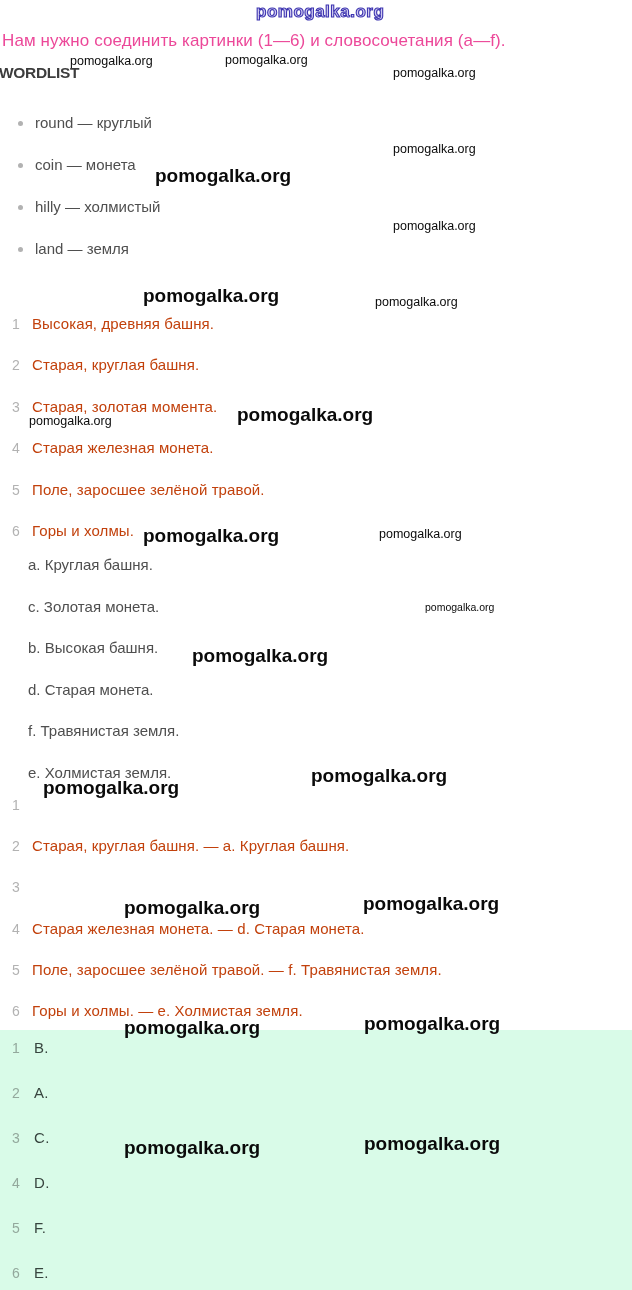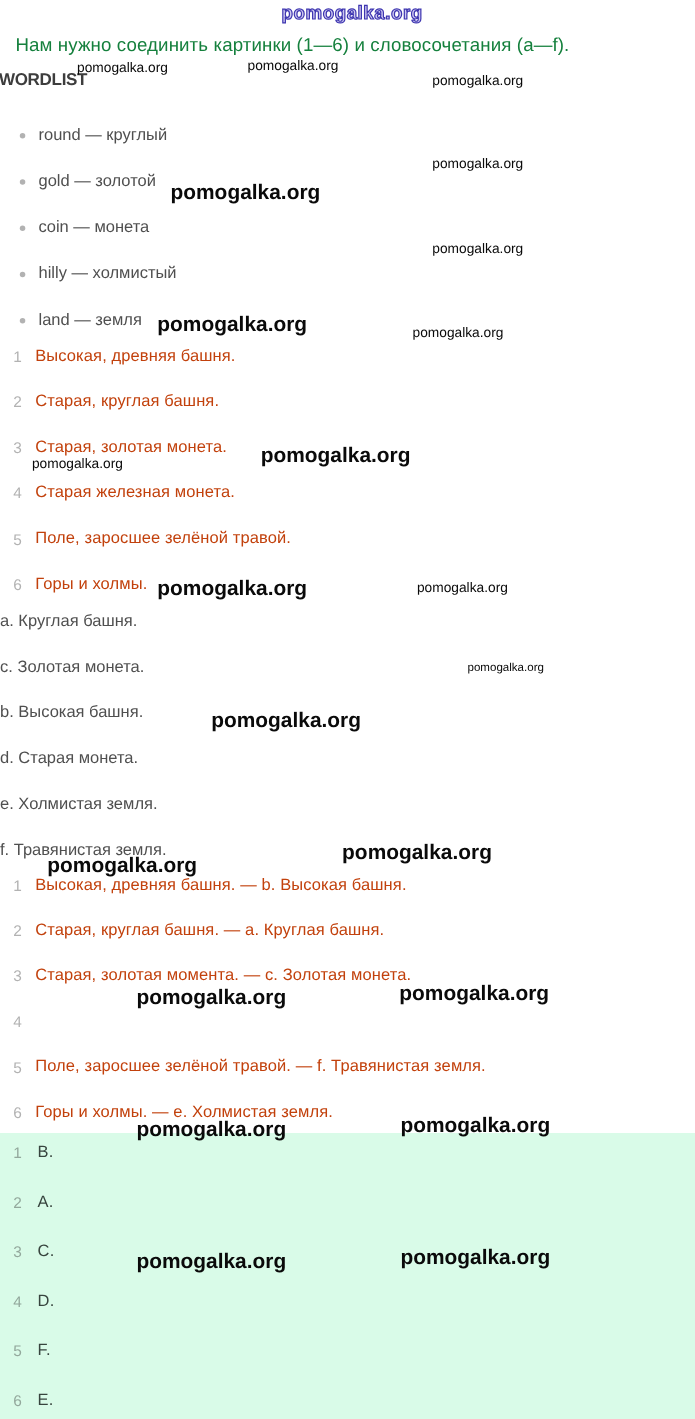--- a/index.html
+++ b/index.html
@@ -20,22 +20,22 @@
     font-size: 17px; font-weight: 700; letter-spacing: 0.5px;
     color: #cfc9f0;
     -webkit-text-stroke: 1.1px #3d35b0;
   }
   .wm-small { font-size: 12.5px; font-weight: 400; }
   .wm-tiny  { font-size: 10.5px; font-weight: 400; }
   .wm-large { font-size: 19px; font-weight: 700; }
 
   
   .heading {
-    position: absolute; left: 14px; top: 31px;
-    font-size: 17px; color: #15803d; letter-spacing: 0.1px;
+    position: absolute; left: 2px; top: 31px;
+    font-size: 17px; color: #ec4899; letter-spacing: 0.1px;
   }
   .wordlist-header {
     position: absolute; left: -1px; top: 64px;
     font-size: 15.5px; font-weight: 700; color: #3d3d3d;
     letter-spacing: -0.3px;
   }
 
   ul, ol { list-style: none; }
 
   .wordlist { position: absolute; left: 18px; top: 115px; }
@@ -47,21 +47,21 @@
 
   .numlist { position: absolute; left: 12px; }
   .numlist li { display: flex; align-items: flex-start; font-size: 15px; line-height: 16px; }
   .numlist .num { width: 20px; flex: none; color: #b2b2b2; font-size: 14px; }
   .numlist .txt { color: #c2410c; letter-spacing: 0.1px; }
 
   .pictures { top: 316px; }
   .pictures li { height: 41.4px; }
 
   .phrases { position: absolute; left: 0px; top: 557px; }
-  .phrases li { height: 41.5px; font-size: 15px; line-height: 16px; color: #4f4f4f; }
+  .phrases li { height: 41.5px; font-size: 15px; line-height: 16px; color: #4f4f4f; padding-left: 28px; }
 
   .matches { top: 797px; }
   .matches li { height: 41.2px; }
 
   .answers-panel {
     position: absolute; left: 0; top: 1030px;
     width: 632px; height: 260px;
     background: #d9fbe8;
   }
   .answers { position: absolute; left: 12px; top: 10px; }
@@ -78,24 +78,20 @@
 
   <div class="wordlist-header">WORDLIST</div>
 
   <ul class="wordlist">
 
       <li>
         <span class="bullet"></span>
         <span class="txt">round — круглый</span>
       </li>
 
-      <li>
-        <span class="bullet"></span>
-        <span class="txt">gold — золотой</span>
-      </li>
 
       <li>
         <span class="bullet"></span>
         <span class="txt">coin — монета</span>
       </li>
 
       <li>
         <span class="bullet"></span>
         <span class="txt">hilly — холмистый</span>
       </li>
@@ -113,21 +109,21 @@
         <span class="txt">Высокая, древняя башня.</span>
       </li>
 
       <li>
         <span class="num">2</span>
         <span class="txt">Старая, круглая башня.</span>
       </li>
 
       <li>
         <span class="num">3</span>
-        <span class="txt">Старая, золотая монета.</span>
+        <span class="txt">Старая, золотая момента.</span>
       </li>
 
       <li>
         <span class="num">4</span>
         <span class="txt">Старая железная монета.</span>
       </li>
 
       <li>
         <span class="num">5</span>
         <span class="txt">Поле, заросшее зелёной травой.</span>
@@ -142,44 +138,43 @@
   <ul class="phrases">
 
       <li>a. Круглая башня.</li>
 
       <li>c. Золотая монета.</li>
 
       <li>b. Высокая башня.</li>
 
       <li>d. Старая монета.</li>
 
+      <li>f. Травянистая земля.</li>
+
       <li>e. Холмистая земля.</li>
-
-      <li>f. Травянистая земля.</li>
     </ul>
 
   <ol class="numlist matches">
 
       <li>
         <span class="num">1</span>
-        <span class="txt">Высокая, древняя башня. — b. Высокая башня.</span>
       </li>
 
       <li>
         <span class="num">2</span>
         <span class="txt">Старая, круглая башня. — a. Круглая башня.</span>
       </li>
 
       <li>
         <span class="num">3</span>
-        <span class="txt">Старая, золотая момента. — c. Золотая монета.</span>
       </li>
 
       <li>
         <span class="num">4</span>
+        <span class="txt">Старая железная монета. — d. Старая монета.</span>
       </li>
 
       <li>
         <span class="num">5</span>
         <span class="txt">Поле, заросшее зелёной травой. — f. Травянистая земля.</span>
       </li>
 
       <li>
         <span class="num">6</span>
         <span class="txt">Горы и холмы. — e. Холмистая земля.</span>

